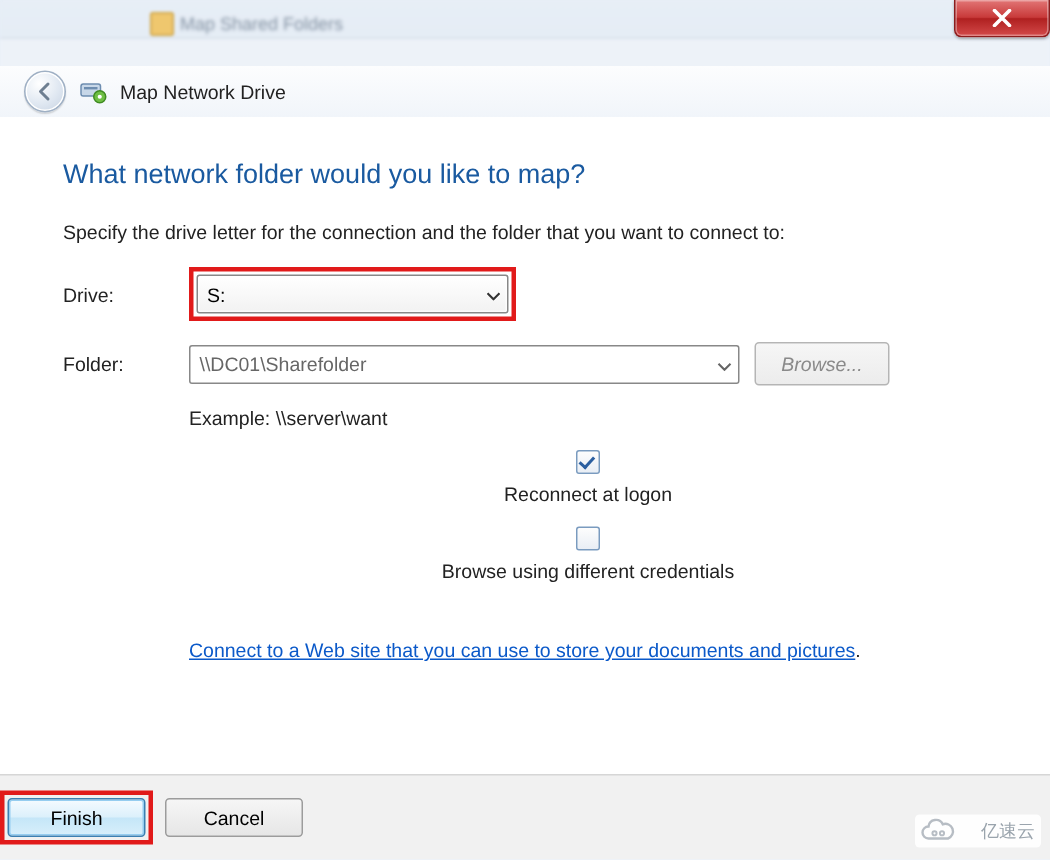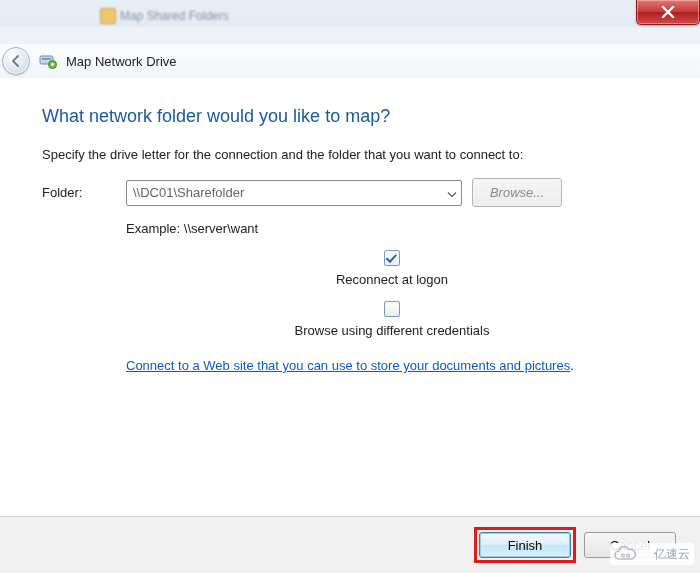--- a/index.html
+++ b/index.html
@@ -47,21 +47,21 @@
   .titlebar-close-wrap svg { display:block; }
 
   .wizard-header {
     position: absolute;
     left: 0; right: 0; top: 44px;
     height: 34px;
     background: linear-gradient(#fcfdfe, #f1f5fa);
     border-bottom: 1px solid #c9d4e1;
     display: flex;
     align-items: center;
-    padding-left: 2px;
+    padding-left: 16px;
     gap: 8px;
   }
   .back-button {
     width: 26px; height: 26px;
     border-radius: 50%;
     background: radial-gradient(circle at 35% 30%, #ffffff, #dfe7f1 55%, #c5d1e0);
     border: 1px solid #9fb0c4;
     box-shadow: inset 0 0 0 1px #fff, 0 1px 1px rgba(0,0,0,0.15);
     display:flex; align-items:center; justify-content:center;
   }
@@ -110,21 +110,21 @@
     border-radius: 2px;
     display: flex; align-items: center;
     padding: 0 6px;
     box-sizing: border-box;
     position: relative;
     font-size: 13px;
     box-shadow: 0 0 0 1px rgba(255,255,255,0.7) inset;
   }
   .drive-dropdown { width: 208px; }
   .folder-dropdown {
-    width: 336px;
+    width: 367px;
     background: #ffffff;
     color: #666;
   }
   .dropdown-arrow {
     position: absolute;
     right: 4px; top: 50%;
     transform: translateY(-50%);
   }
   .highlight-red {
     border: 3px solid #e11a1a;
@@ -168,31 +168,31 @@
     content: "";
     width: 8px; height: 4px;
     border-left: 2px solid #2b5fa0;
     border-bottom: 2px solid #2b5fa0;
     transform: rotate(-48deg) translate(0,-1px);
   }
   .link {
     color: #0b59c9;
     text-decoration: underline;
     font-size: 13px;
-    margin-top: 6px;
+    margin-top: 24px;
     display:inline-block;
   }
 
   .footer {
     position:absolute;
     left:0; right:0; bottom:0;
     height:56px;
     background:#f1f1f1;
     border-top:1px solid #d6d6d6;
-    display:flex; align-items:center; justify-content:flex-end;
+    display:flex; align-items:center; 
     padding-right: 24px;
     gap: 8px;
   }
   .btn {
     height: 26px;
     width: 92px;
     border-radius: 3px;
     font-size: 13px;
     display:flex; align-items:center; justify-content:center;
     box-sizing:border-box;
@@ -254,20 +254,33 @@
       <circle cx="14.5" cy="13.5" r="1.4" fill="#fff"></circle>
     </svg>
   </span>
   <span class="wizard-title">Map Network Drive</span>
 </div>
 
 <div class="wizard-body">
   <div class="heading">What network folder would you like to map?</div>
   <div class="instruction">Specify the drive letter for the connection and the folder that you want to connect to:</div>
 
+  <div class="form-row">
+    <div class="form-label">Drive:</div>
+    <span class="highlight-red">
+      <div class="dropdown drive-dropdown">
+        <span>S:</span>
+        <span class="dropdown-arrow">
+          <svg width="10" height="6" viewBox="0 0 10 6">
+              <path d="M1 1 L5 5 L9 1" fill="none" stroke="#333" stroke-width="1.4"></path>
+            </svg>
+        </span>
+      </div>
+    </span>
+  </div>
 
   <div class="form-row">
     <div class="form-label">Folder:</div>
     <div class="dropdown folder-dropdown">
       <span>\\DC01\Sharefolder</span>
       <span class="dropdown-arrow">
         <svg width="10" height="6" viewBox="0 0 10 6">
             <path d="M1 1 L5 5 L9 1" fill="none" stroke="#666" stroke-width="1.4"></path>
           </svg>
       </span>

